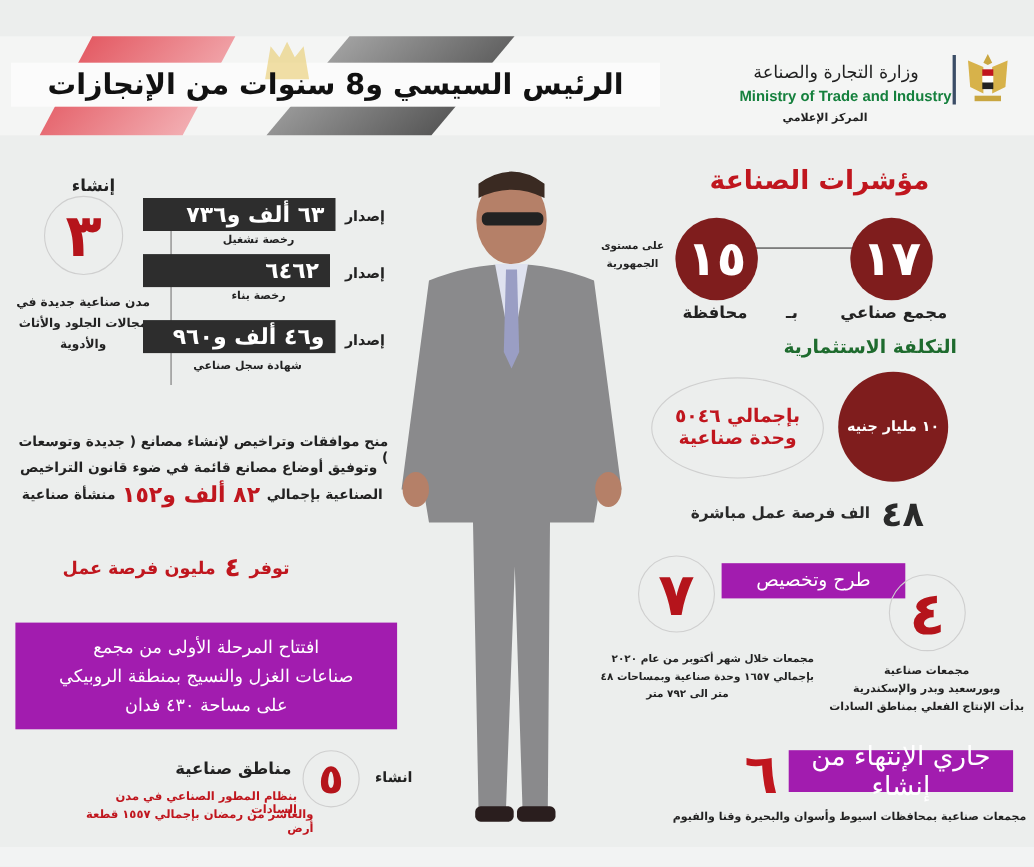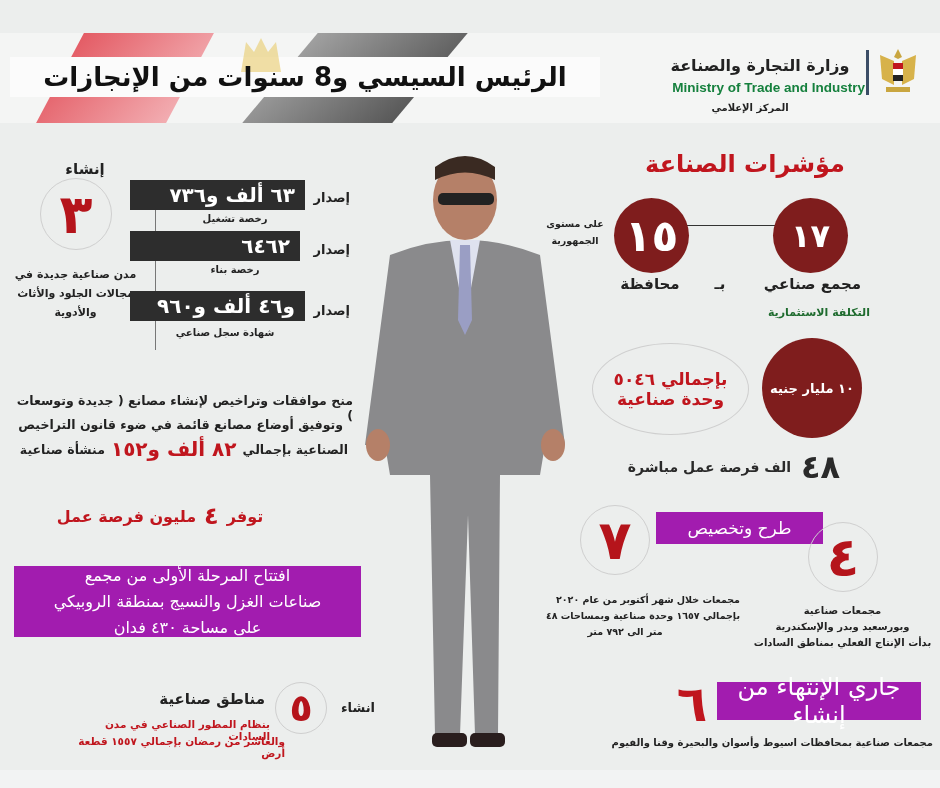--- a/index.html
+++ b/index.html
@@ -45,21 +45,21 @@
   }
   .main-title {
     left: 10px; top: 57px; width: 590px; height: 40px;
     font-size: 26px; font-weight: bold; color: #111;
     display: flex; align-items: center; justify-content: center;
     direction: rtl;
     text-align: center;
     padding-left: 0;
   }
   .ministry-ar {
-    left: 660px; top: 56px; width: 200px; font-size: 16px; font-weight: bold;
+    left: 660px; top: 56px; width: 200px; font-size: 16px; font-weight: normal;
     text-align: center; direction: rtl;
   }
   .ministry-en {
     left: 640px; top: 80px; width: 225px; font-size: 13.5px; font-weight: bold;
     text-align: right; font-family: "Liberation Sans", sans-serif; color: #15803d;
   }
   .ministry-center {
     left: 700px; top: 102px; width: 100px; font-size: 10px; font-weight: bold;
     text-align: center; direction: rtl;
   }
@@ -163,43 +163,43 @@
   <span class="bold" style="font-size:12.5px;">الصناعية بإجمالي</span>
   <span class="bold red" style="font-size:20px;">٨٢ ألف و١٥٢</span>
   <span class="bold" style="font-size:12.5px;">منشأة صناعية</span>
 </div>
 <div class="abs rtl" style="left:40px; top:502px; width:240px; display:flex; align-items:center; gap:8px; justify-content:center;">
   <span class="bold red" style="font-size:16px;">توفر</span>
   <span class="bold red" style="font-size:24px;">٤</span>
   <span class="bold red" style="font-size:16px;">مليون فرصة عمل</span>
 </div>
 
-<div class="abs blackbox" style="left:14px; top:566px; width:347px; height:71px; flex-direction:column; font-size:16px; line-height:26px;">
+<div class="abs blackbox" style="left:14px; top:566px; width:347px; height:97px; flex-direction:column; font-size:16px; line-height:26px;">
   <div>افتتاح المرحلة الأولى من مجمع</div>
   <div>صناعات الغزل والنسيج بمنطقة الروبيكي</div>
   <div>على مساحة ٤٣٠ فدان</div>
 </div>
 
 <div class="abs bar-label" style="left:335px; top:700px; width:40px; text-align:right;">انشاء</div>
 <div class="abs circle-outline big-red-num" style="left:275px; top:682px; width:52px; height:52px; font-size:38px;">٥</div>
 <div class="abs para" style="left:150px; top:690px; width:115px; font-size:15px; text-align:right;">مناطق صناعية</div>
 <div class="abs para red" style="left:60px; top:718px; width:210px; font-size:10.5px; text-align:right;">بنظام المطور الصناعي في مدن السادات</div>
 <div class="abs para red" style="left:60px; top:735px; width:225px; font-size:10.5px; text-align:right;">والعاشر من رمضان بإجمالي ١٥٥٧ قطعة أرض</div>
 
 <div class="abs bold red rtl" style="left:620px; top:150px; width:250px; font-size:24px; text-align:center;">مؤشرات الصناعة</div>
 
 <div class="abs" style="left:685px; top:225px; width:100px; height:1px; background:#333;"></div>
-<div class="abs dark-circle" style="left:773px; top:198px; width:75px; height:75px; font-size:32px;">١٧</div>
+<div class="abs dark-circle" style="left:773px; top:198px; width:75px; height:75px; font-size:44px;">١٧</div>
 <div class="abs dark-circle" style="left:614px; top:198px; width:75px; height:75px; font-size:44px;">١٥</div>
 <div class="abs para" style="left:540px; top:215px; width:70px; font-size:9.5px; text-align:center; line-height:17px;">على مستوى الجمهورية</div>
 <div class="abs para" style="left:760px; top:275px; width:105px; font-size:15px; text-align:center;">مجمع صناعي</div>
 <div class="abs para" style="left:705px; top:275px; width:30px; font-size:15px; text-align:center;">بـ</div>
 <div class="abs para" style="left:610px; top:275px; width:80px; font-size:15px; text-align:center;">محافظة</div>
 
-<div class="abs para green" style="left:690px; top:306px; width:180px; font-size:11px; text-align:right;">التكلفة الاستثمارية</div>
+<div class="abs para green" style="left:690px; top:306px; width:180px; font-size:17px; text-align:right;">التكلفة الاستثمارية</div>
 
 <div class="abs dark-circle" style="left:762px; top:338px; width:100px; height:100px; font-size:13px; direction:rtl;">١٠ مليار جنيه</div>
 <div class="abs circle-outline" style="left:592px; top:343px; width:157px; height:92px; border-radius:50%; display:flex; flex-direction:column; align-items:center; justify-content:center;">
   <div class="bold red rtl" style="font-size:17px;">بإجمالي ٥٠٤٦</div>
   <div class="bold red rtl" style="font-size:17px;">وحدة صناعية</div>
 </div>
 
 <div class="abs rtl" style="left:580px; top:448px; width:260px; display:flex; align-items:center; gap:10px; justify-content:flex-start;">
   <span class="bold dark" style="font-size:32px;">٤٨</span>
   <span class="bold dark" style="font-size:14px;">الف فرصة عمل مباشرة</span>

